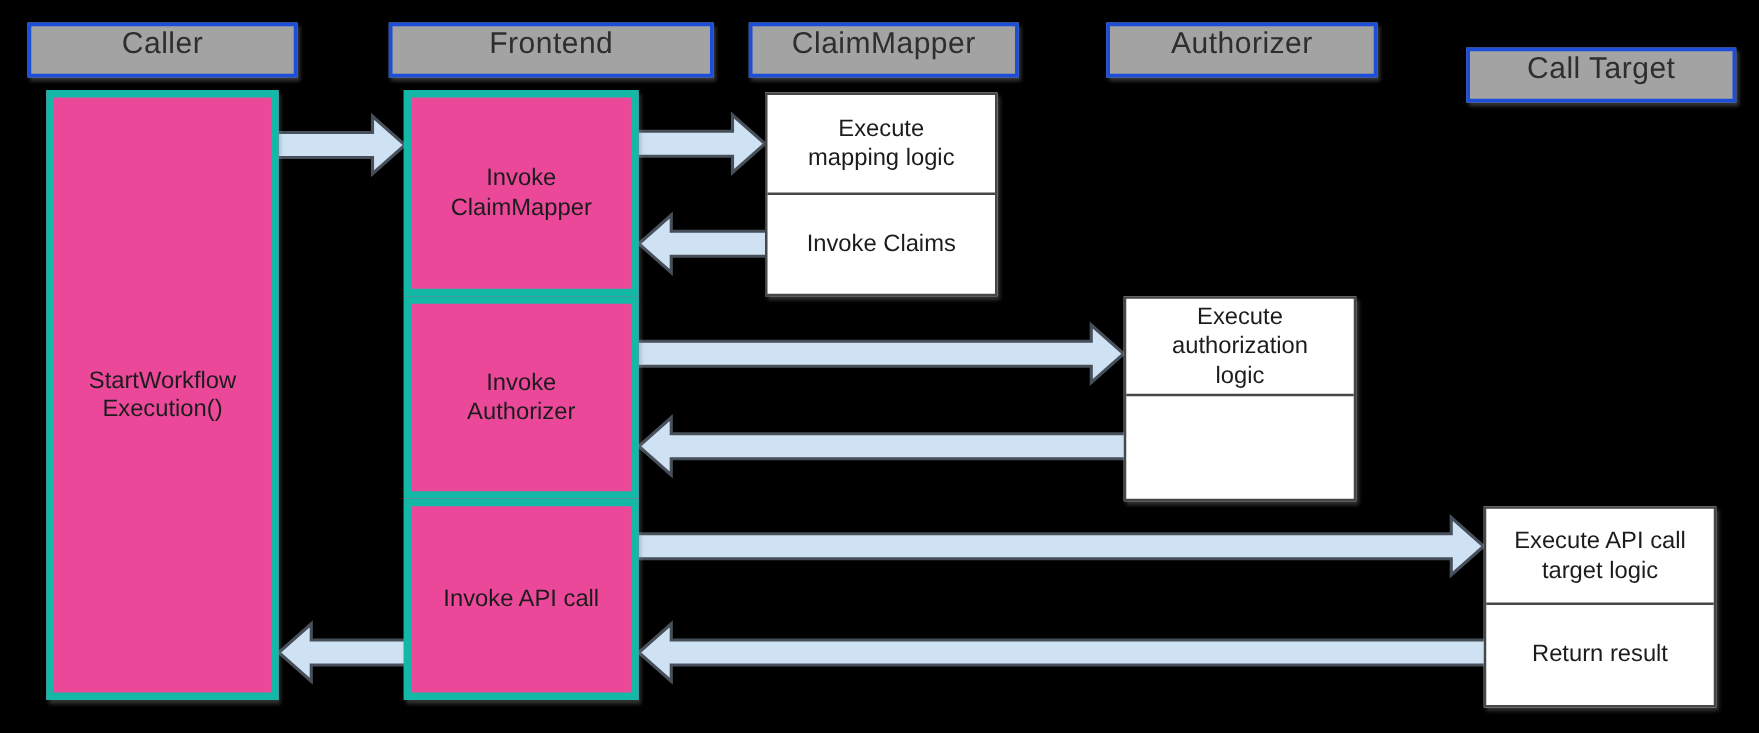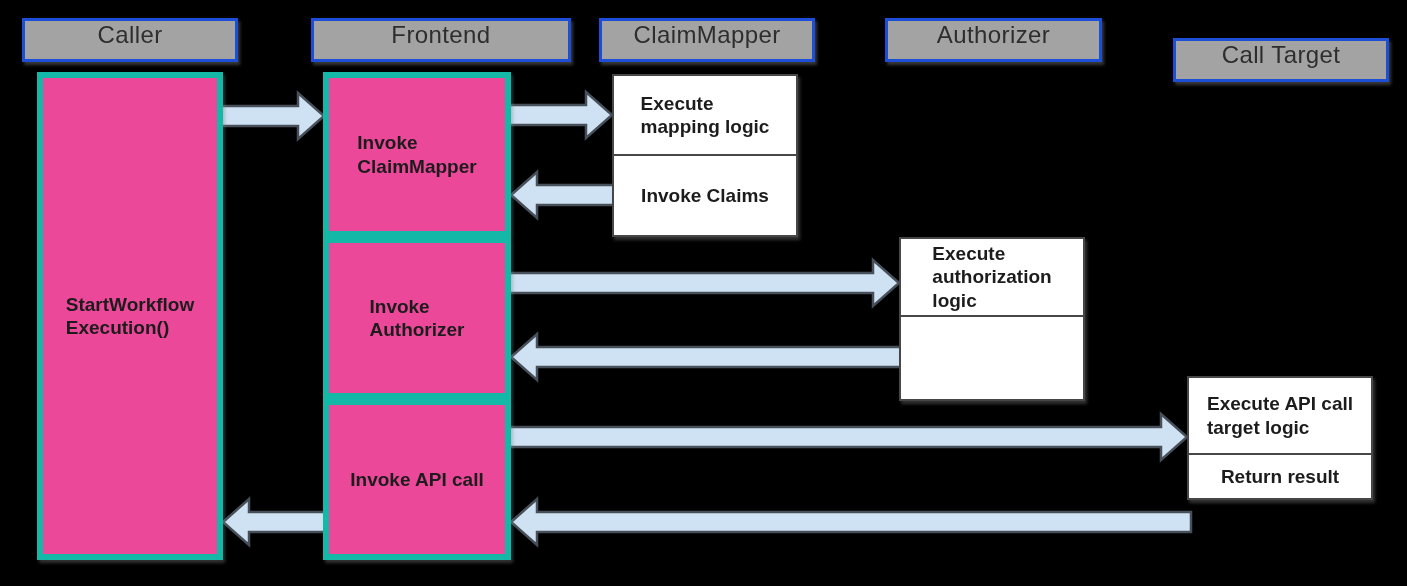--- a/index.html
+++ b/index.html
@@ -66,39 +66,40 @@
     box-sizing: border-box;
   }
   .split-box .section.first {
     border-bottom: 2px solid #474747;
   }
   .split-box .section.second {
     flex: 1;
   }
   .box-label {
     font-size: 19px;
-    font-weight: bold;
+    font-weight: normal;
     color: #1c1c1c;
     line-height: 1.22;
+    text-align: center;
     white-space: pre-line;
   }
   
   #hdr-caller      { left: 22px;   width: 216px; }
   #hdr-frontend    { left: 311px;  width: 260px; }
   #hdr-claimmapper { left: 599px;  width: 216px; }
   #hdr-authorizer  { left: 885px;  width: 217px; }
   #hdr-calltarget  { left: 1173px; width: 216px; margin-top: 20px; }
   
   #box-caller-task { left: 37px;  top: 72px;  width: 186px; height: 488px; }
   #box-fe-1        { left: 323px; top: 72px;  width: 188px; height: 165px; }
   #box-fe-2        { left: 323px; top: 237px; width: 188px; height: 162px; }
   #box-fe-3        { left: 323px; top: 399px; width: 188px; height: 161px; }
   #box-cm          { left: 612px; top: 74px;  width: 186px; height: 163px; }
   #box-az          { left: 899px; top: 237px; width: 186px; height: 164px; }
-  #box-ct          { left: 1187px;top: 376px; width: 186px; height: 124px; }
+  #box-ct          { left: 1187px;top: 405px; width: 186px; height: 161px; }
   #box-cm .section.first { height: 80px; }
   #box-az .section.first { height: 78px; }
   #box-ct .section.first { height: 77px; }
 </style>
 </head>
 <body>
 
 <div class="stage">
 
   <svg class="arrow-layer" width="1407" height="586" viewBox="0 0 1407 586" xmlns="http://www.w3.org/2000/svg">

